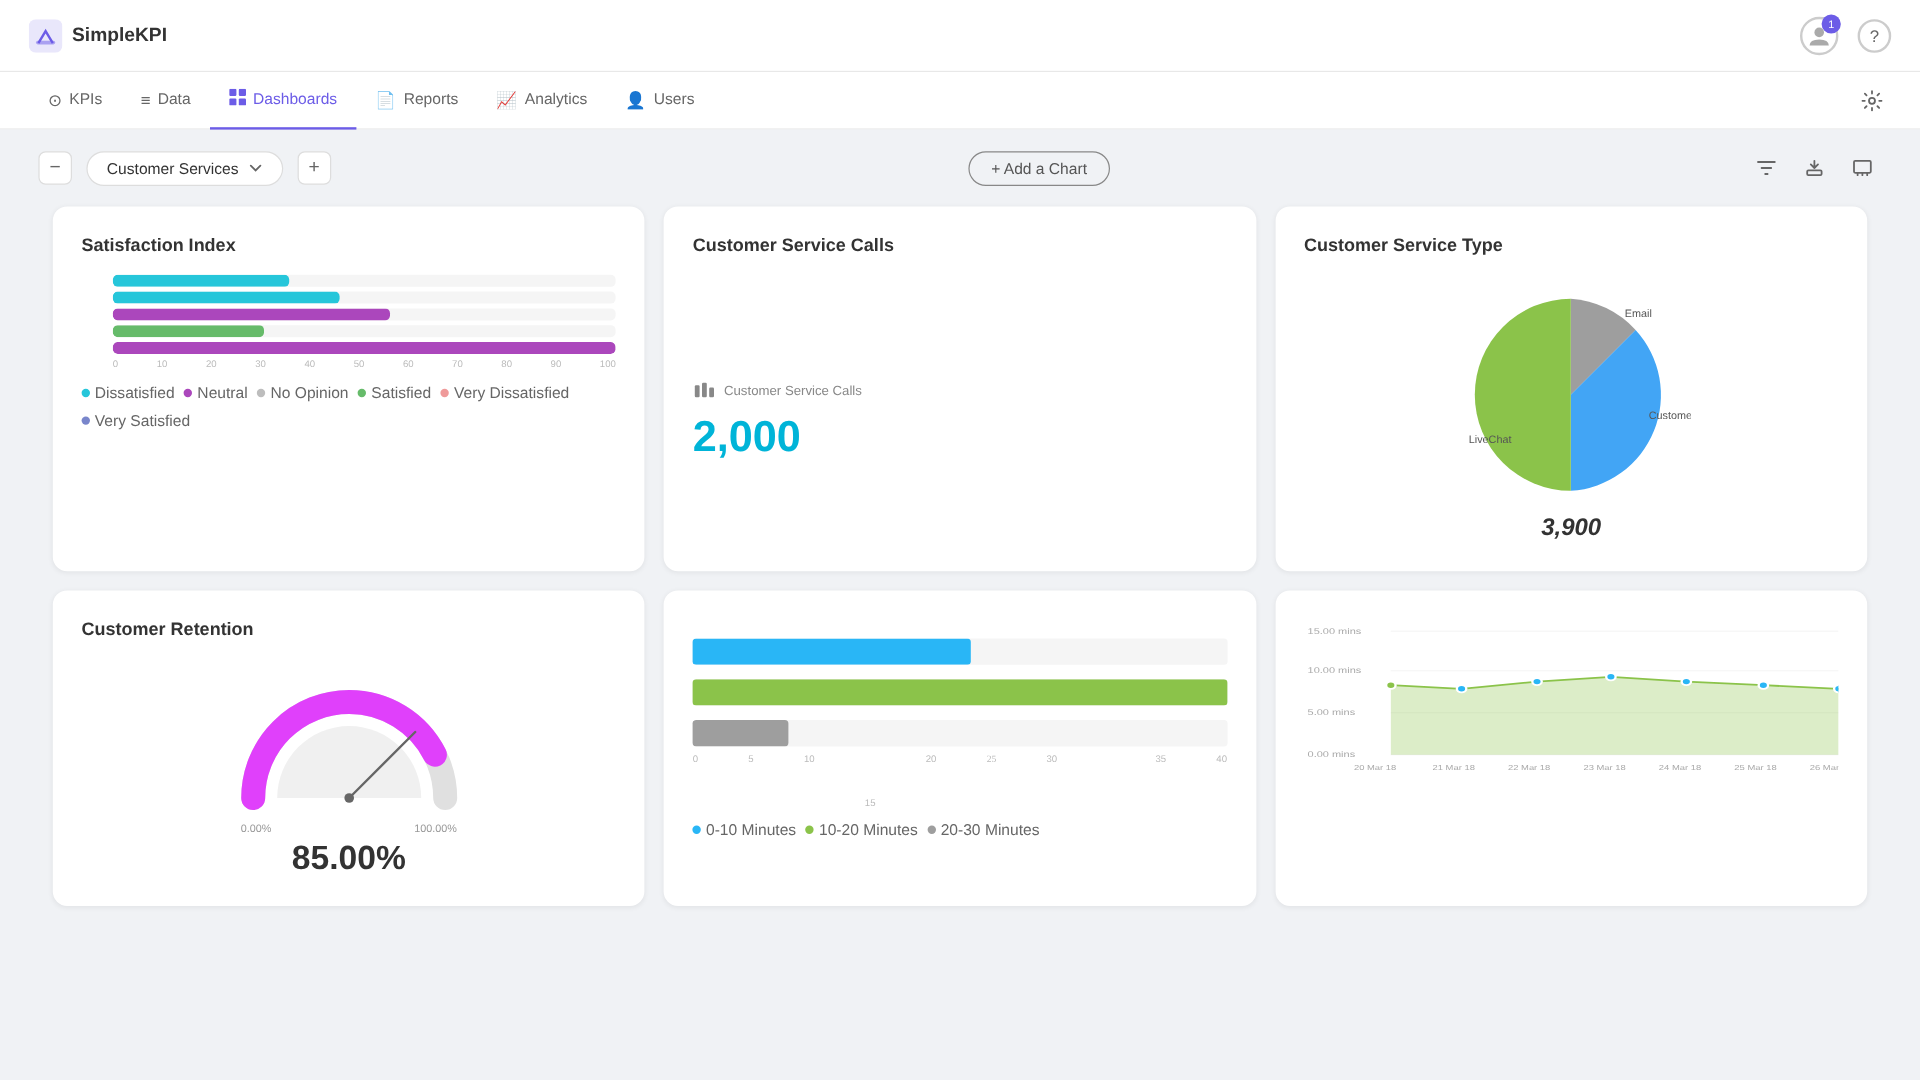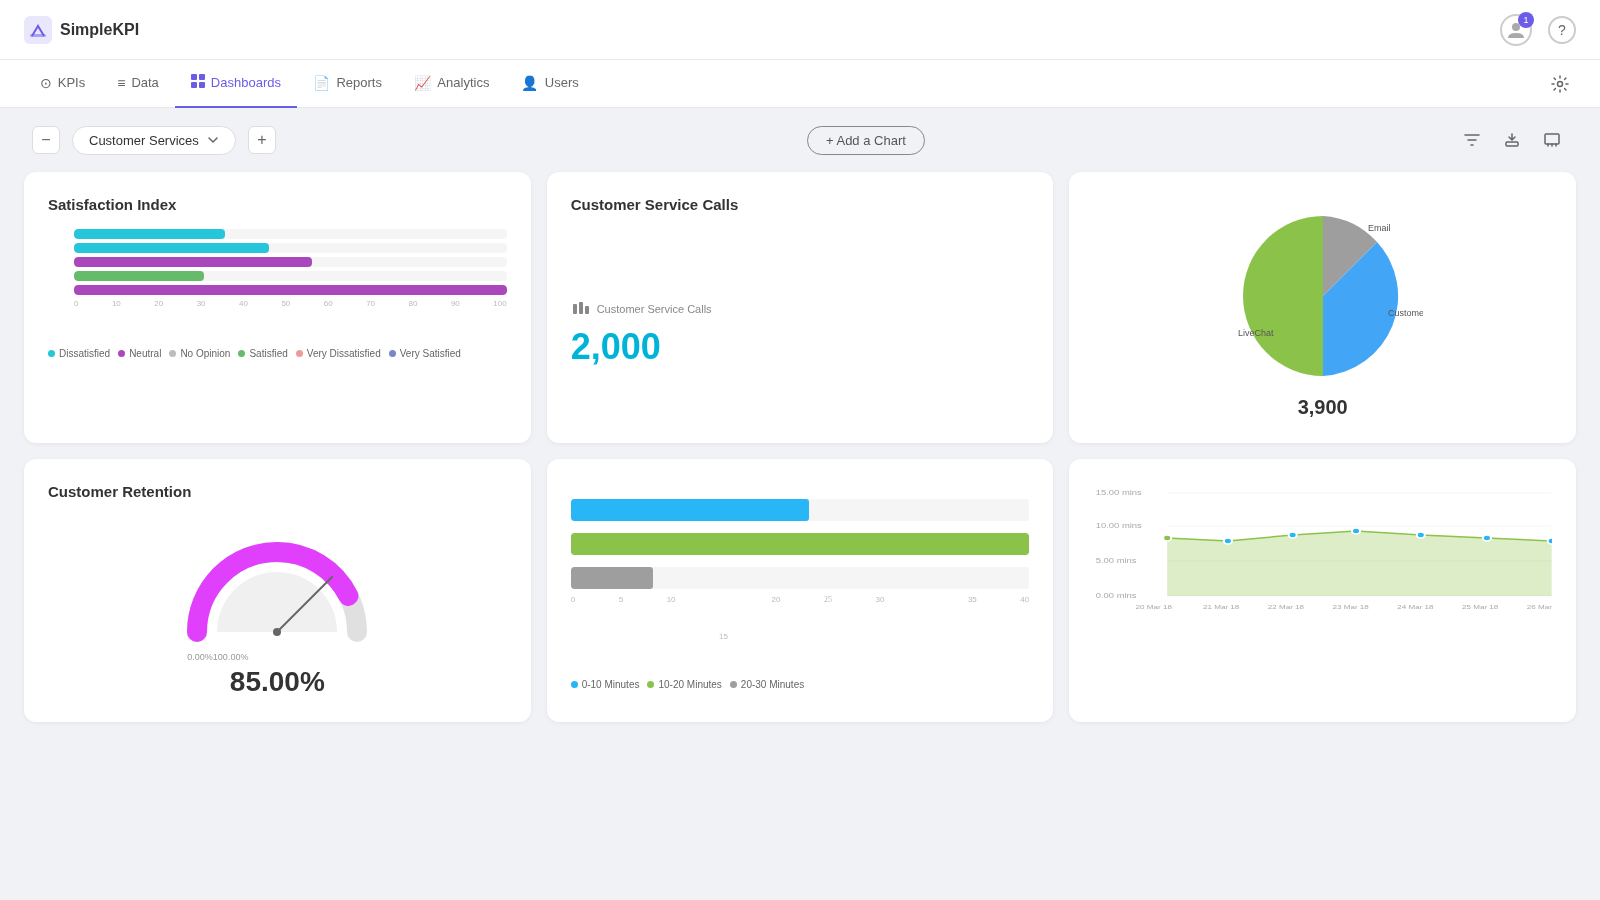--- a/index.html
+++ b/index.html
@@ -29,47 +29,47 @@
     .dashboard-toolbar { background: #f0f2f5; padding: 16px 32px; display: flex; align-items: center; gap: 12px; justify-content: space-between; }
     .toolbar-left { display: flex; align-items: center; gap: 12px; }
     .toolbar-right { display: flex; align-items: center; gap: 8px; }
     .minus-btn { width: 28px; height: 28px; background: #fff; border: 1px solid #ddd; border-radius: 6px; display: flex; align-items: center; justify-content: center; cursor: pointer; font-size: 16px; color: #666; }
     .dashboard-select { background: #fff; border: 1px solid #ddd; border-radius: 20px; padding: 6px 16px; font-size: 13px; display: flex; align-items: center; gap: 8px; cursor: pointer; min-width: 160px; }
     .dashboard-select span { flex: 1; font-weight: 500; color: #333; }
     .add-chart-btn { border: 1.5px solid #888; border-radius: 20px; padding: 6px 18px; font-size: 13px; color: #555; background: transparent; cursor: pointer; display: flex; align-items: center; gap: 6px; }
     .toolbar-icon-btn { width: 32px; height: 32px; background: transparent; border: none; cursor: pointer; display: flex; align-items: center; justify-content: center; color: #666; font-size: 16px; }
 
     
-    .content { padding: 0 24px 32px; display: grid; grid-template-columns: 1fr 1fr 1fr; gap: 16px; }
+    .content { padding: 0 44px 32px; display: grid; grid-template-columns: 1fr 1fr 1fr; gap: 16px; }
 
     
     .card { background: #fff; border-radius: 12px; padding: 24px; box-shadow: 0 1px 4px rgba(0,0,0,0.06); }
     .card-title { font-size: 15px; font-weight: 600; color: #333; margin-bottom: 16px; }
 
     
     .bar-chart { width: 100%; }
     .bar-row { display: flex; align-items: center; margin-bottom: 4px; gap: 6px; }
     .bar-label { font-size: 9px; color: #999; width: 20px; text-align: right; }
     .bar-track { flex: 1; height: 10px; background: #f5f5f5; border-radius: 4px; overflow: hidden; position: relative; }
     .bar-fill { height: 100%; border-radius: 4px; }
     .chart-axis { display: flex; justify-content: space-between; margin-top: 4px; padding: 0 0 0 26px; }
     .axis-label { font-size: 8px; color: #bbb; }
     .legend { display: flex; flex-wrap: wrap; gap: 8px; margin-top: 12px; }
-    .legend-item { display: flex; align-items: center; gap: 4px; font-size: 10px; color: #666; margin-top: 28px; }
+    .legend-item { display: flex; align-items: center; gap: 4px; font-size: 13px; color: #666; }
     .legend-dot { width: 7px; height: 7px; border-radius: 50%; }
     .metric-icon-row { display: flex; align-items: center; gap: 8px; font-size: 11px; color: #888; margin-bottom: 8px; }
     .metric-value { font-size: 36px; font-weight: 700; color: #00b4d8; }
 
     
     .pie-section { display: flex; flex-direction: column; align-items: center; }
-    .pie-total { font-size: 20px; font-weight: 600; color: #333; text-align: right; }
+    .pie-total { font-size: 20px; font-weight: 600; color: #333; text-align: right; font-style: italic; }
 
     
     .gauge-section { display: flex; flex-direction: column; align-items: center; padding-top: 16px; }
-    .gauge-labels { display: flex; justify-content: flex-start; width: 180px; font-size: 9px; color: #999; }
+    .gauge-labels { display: flex; justify-content: space-between; width: 180px; font-size: 9px; color: #999; }
     .gauge-value { font-size: 28px; font-weight: 700; color: #333; text-align: center; margin-top: 4px; }
 
     
     .hbar-chart { width: 100%; }
     .hbar-row { display: flex; align-items: center; margin-bottom: 6px; }
     .hbar-track { flex: 1; height: 22px; background: #f5f5f5; border-radius: 3px; overflow: hidden; }
     .hbar-fill { height: 100%; border-radius: 3px; }
 
     svg text { font-family: -apple-system, BlinkMacSystemFont, 'Segoe UI', sans-serif; }
   </style>
@@ -264,20 +264,21 @@
               <rect x="8" y="2" width="4" height="12" rx="1" fill="#888"></rect>
               <rect x="14" y="6" width="4" height="8" rx="1" fill="#888"></rect>
             </svg>
           <span>Customer Service Calls</span>
         </div>
         <div class="metric-value">2,000</div>
       </div>
     </div>
 
     <div class="card">
+      <div class="card-title">Customer Service Type</div>
       <div class="pie-section">
         <div style="position:relative;width:200px;height:200px;margin:0 auto;">
           <svg width="200" height="200" viewBox="0 0 200 200">
 
             <path d="M100,100 L100,20 A80,80 0 0,1 154,46 Z" fill="#9e9e9e"></path>
 
             <path d="M100,100 L154,46 A80,80 0 0,1 100,180 Z" fill="#42a5f5"></path>
 
             <path d="M100,100 L100,180 A80,80 0 1,1 100,20 Z" fill="#8bc34a"></path>
             <text x="145" y="35" font-size="9" fill="#555" text-anchor="start">Email</text>

